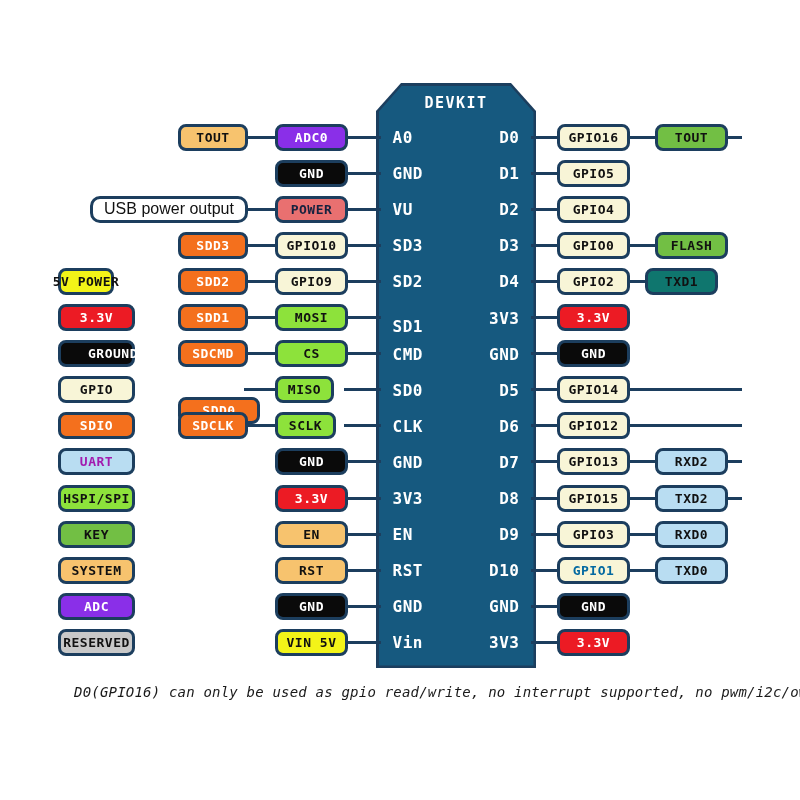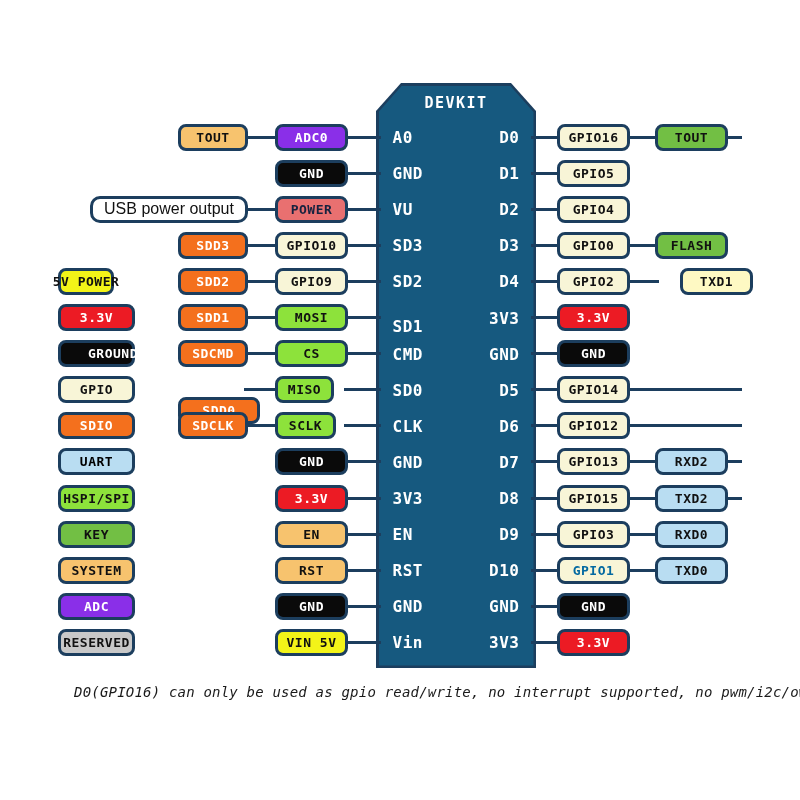--- a/index.html
+++ b/index.html
@@ -143,21 +143,21 @@
       <div class="fbox" style="left: 275px; width: 73px; top: 556.7px; background: rgb(247, 195, 110); color: rgb(17, 17, 17);">RST</div>
       <div class="fbox" style="left: 275px; width: 73px; top: 592.8px; background: rgb(10, 10, 10); color: rgb(255, 255, 255);">GND</div>
       <div class="fbox" style="left: 275px; width: 73px; top: 628.9px; background: rgb(243, 244, 24); color: rgb(17, 17, 17);">VIN 5V</div>
       <div class="fbox" style="left: 557px; width: 73px; top: 123.5px; background: rgb(248, 245, 215); color: rgb(17, 17, 17);">GPIO16</div>
       <div class="fbox" style="left: 655px; width: 73px; top: 123.5px; background: rgb(114, 191, 68); color: rgb(17, 17, 17);">TOUT</div>
       <div class="fbox" style="left: 557px; width: 73px; top: 159.6px; background: rgb(248, 245, 215); color: rgb(17, 17, 17);">GPIO5</div>
       <div class="fbox" style="left: 557px; width: 73px; top: 195.7px; background: rgb(248, 245, 215); color: rgb(17, 17, 17);">GPIO4</div>
       <div class="fbox" style="left: 557px; width: 73px; top: 231.8px; background: rgb(248, 245, 215); color: rgb(17, 17, 17);">GPIO0</div>
       <div class="fbox" style="left: 655px; width: 73px; top: 231.8px; background: rgb(114, 191, 68); color: rgb(17, 17, 17);">FLASH</div>
       <div class="fbox" style="left: 557px; width: 73px; top: 267.9px; background: rgb(248, 245, 215); color: rgb(17, 17, 17);">GPIO2</div>
-      <div class="fbox" style="left: 680px; width: 73px; top: 267.9px; background: #fef9c3; color: rgb(17, 17, 17);">TXD1</div>
+      <div class="fbox" style="left: 645px; width: 73px; top: 267.9px; background: #0f766e; color: rgb(17, 17, 17);">TXD1</div>
       <div class="fbox" style="left: 557px; width: 73px; top: 304px; background: rgb(236, 27, 36); color: rgb(255, 255, 255);">3.3V</div>
       <div class="fbox" style="left: 557px; width: 73px; top: 340.1px; background: rgb(10, 10, 10); color: rgb(255, 255, 255);">GND</div>
       <div class="fbox" style="left: 557px; width: 73px; top: 376.2px; background: rgb(248, 245, 215); color: rgb(17, 17, 17);">GPIO14</div>
       <div class="fbox" style="left: 557px; width: 73px; top: 412.3px; background: rgb(248, 245, 215); color: rgb(17, 17, 17);">GPIO12</div>
       <div class="fbox" style="left: 557px; width: 73px; top: 448.4px; background: rgb(248, 245, 215); color: rgb(17, 17, 17);">GPIO13</div>
       <div class="fbox" style="left: 655px; width: 73px; top: 448.4px; background: rgb(185, 221, 242); color: rgb(17, 17, 17);">RXD2</div>
       <div class="fbox" style="left: 557px; width: 73px; top: 484.5px; background: rgb(248, 245, 215); color: rgb(17, 17, 17);">GPIO15</div>
       <div class="fbox" style="left: 655px; width: 73px; top: 484.5px; background: rgb(185, 221, 242); color: rgb(17, 17, 17);">TXD2</div>
       <div class="fbox" style="left: 557px; width: 73px; top: 520.6px; background: rgb(248, 245, 215); color: rgb(17, 17, 17);">GPIO3</div>
       <div class="fbox" style="left: 655px; width: 73px; top: 520.6px; background: rgb(185, 221, 242); color: rgb(17, 17, 17);">RXD0</div>
@@ -165,21 +165,21 @@
       <div class="fbox" style="left: 655px; width: 73px; top: 556.7px; background: rgb(185, 221, 242); color: rgb(17, 17, 17);">TXD0</div>
       <div class="fbox" style="left: 557px; width: 73px; top: 592.8px; background: rgb(10, 10, 10); color: rgb(255, 255, 255);">GND</div>
       <div class="fbox" style="left: 557px; width: 73px; top: 628.9px; background: rgb(236, 27, 36); color: rgb(255, 255, 255);">3.3V</div>
     </div>
   <div id="legend">
       <div class="fbox" style="left: 58px; width: 56px; top: 267.9px; background: rgb(243, 244, 24); color: rgb(17, 17, 17);">5V POWER</div>
       <div class="fbox" style="left: 58px; width: 77px; top: 304px; background: rgb(236, 27, 36); color: rgb(255, 255, 255);">3.3V</div>
       <div class="fbox" style="left: 58px; width: 77px; top: 340.1px; background: rgb(10, 10, 10); color: rgb(255, 255, 255); padding-left: 33px;">GROUND</div>
       <div class="fbox" style="left: 58px; width: 77px; top: 376.2px; background: rgb(248, 245, 215); color: rgb(17, 17, 17);">GPIO</div>
       <div class="fbox" style="left: 58px; width: 77px; top: 412.3px; background: rgb(244, 112, 29); color: rgb(255, 255, 255);">SDIO</div>
-      <div class="fbox" style="left: 58px; width: 77px; top: 448.4px; background: rgb(185, 221, 242); color: #000000;">UART</div>
+      <div class="fbox" style="left: 58px; width: 77px; top: 448.4px; background: rgb(185, 221, 242); color: #a21caf;">UART</div>
       <div class="fbox" style="left: 58px; width: 77px; top: 484.5px; background: rgb(141, 226, 59); color: rgb(17, 17, 17);">HSPI/SPI</div>
       <div class="fbox" style="left: 58px; width: 77px; top: 520.6px; background: rgb(114, 191, 68); color: rgb(17, 17, 17);">KEY</div>
       <div class="fbox" style="left: 58px; width: 77px; top: 556.7px; background: rgb(247, 195, 110); color: rgb(17, 17, 17);">SYSTEM</div>
       <div class="fbox" style="left: 58px; width: 77px; top: 592.8px; background: rgb(138, 47, 232); color: rgb(255, 255, 255);">ADC</div>
       <div class="fbox" style="left: 58px; width: 77px; top: 628.9px; background: rgb(200, 200, 200); color: rgb(17, 17, 17);">RESERVED</div>
     </div>
   <div id="note">D0(GPIO16) can only be used as gpio read/write, no interrupt supported, no pwm/i2c/ow</div>
 </div>
 
 </body></html>

